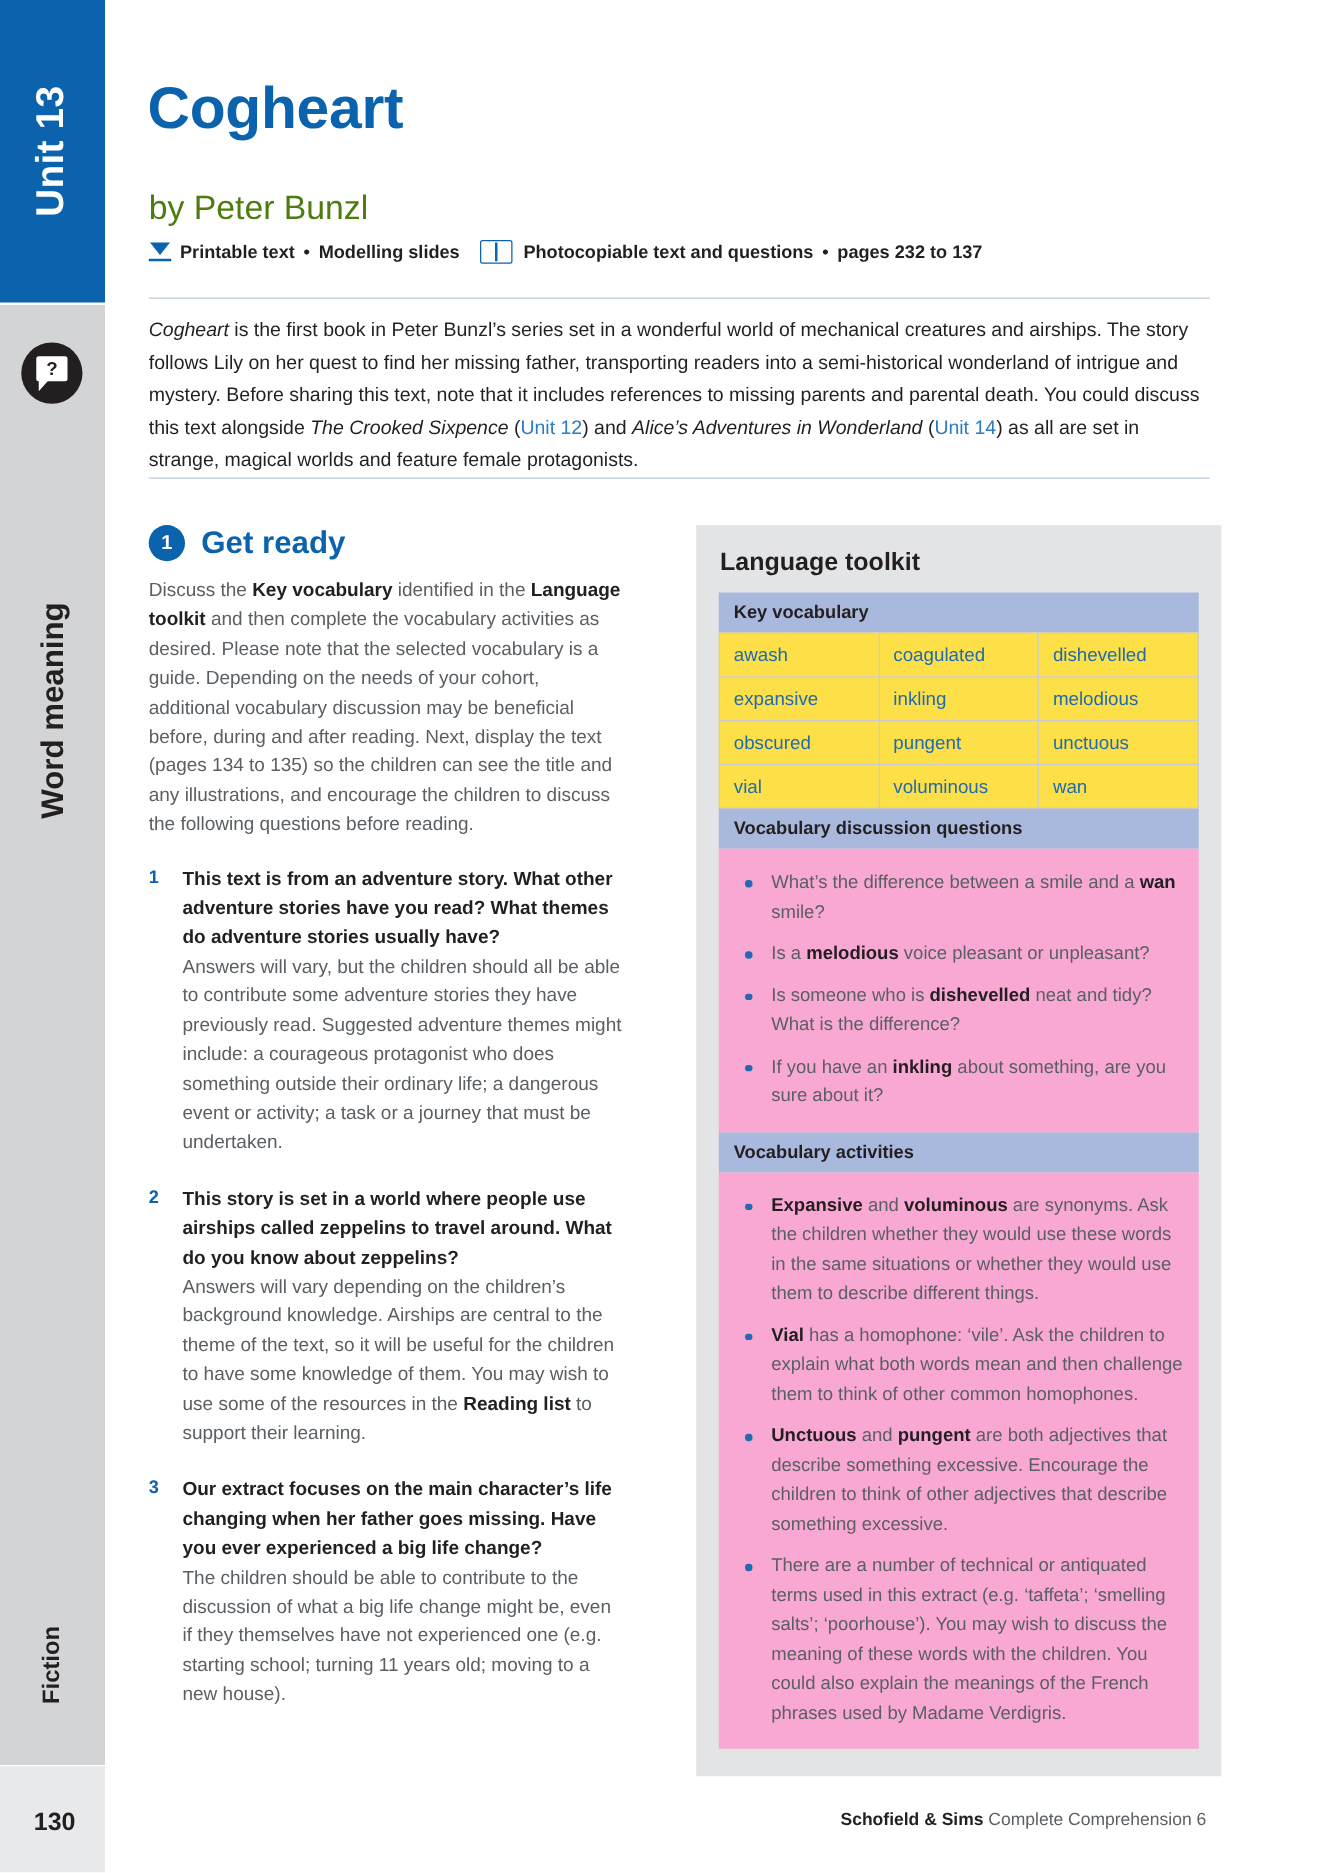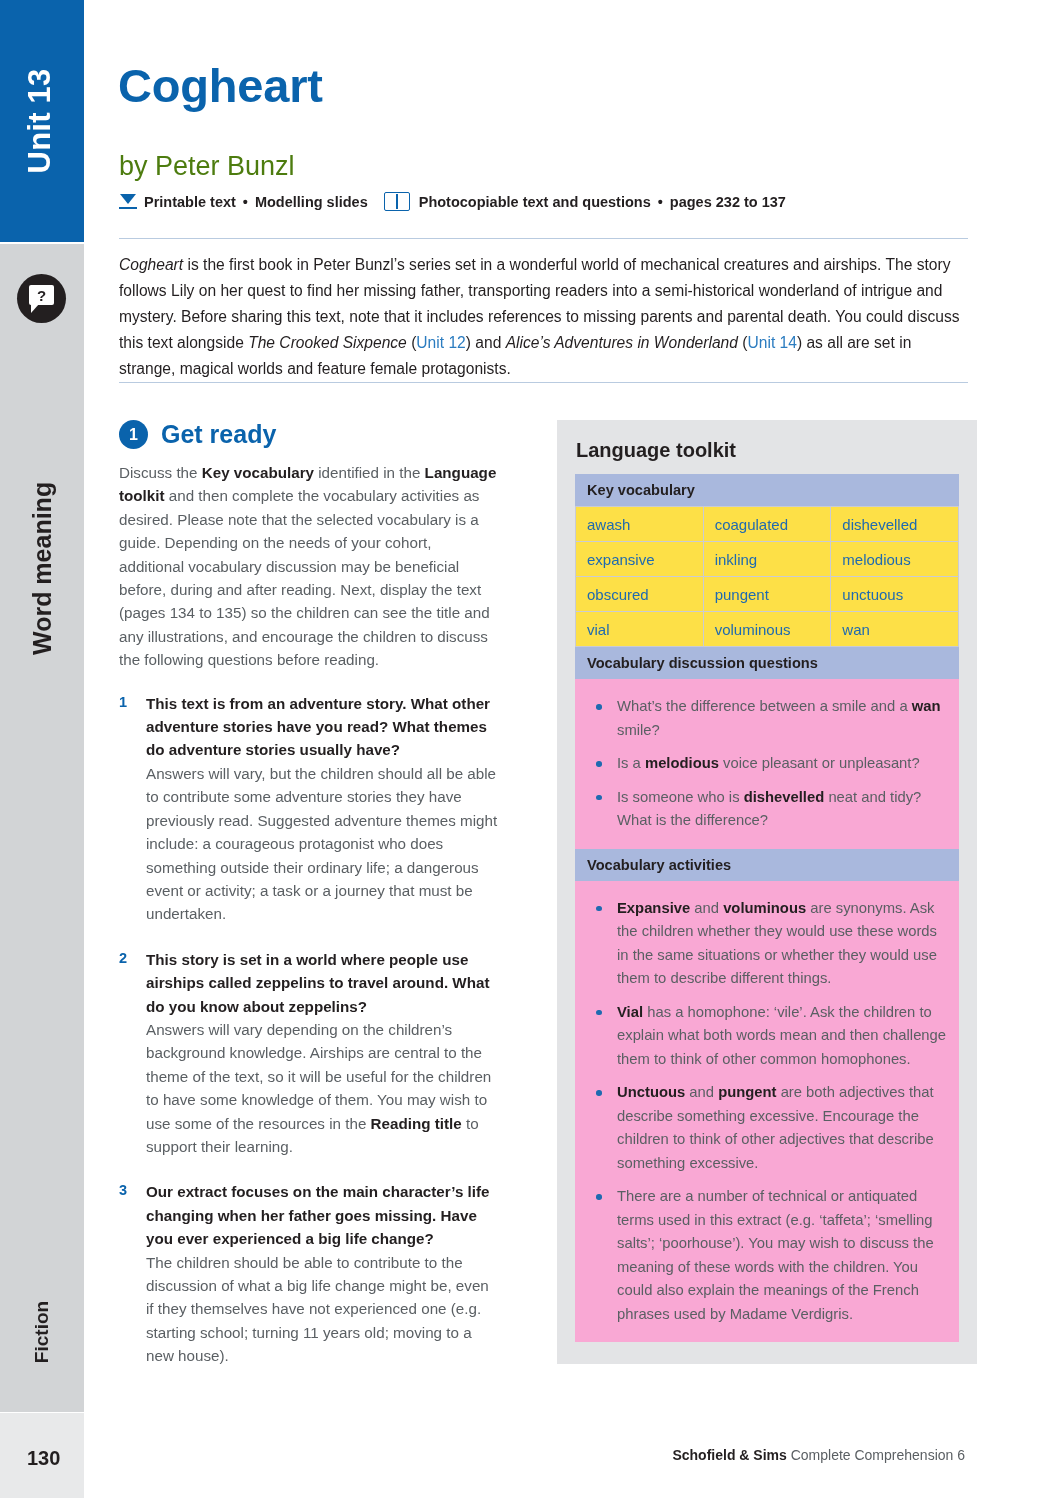--- a/index.html
+++ b/index.html
@@ -436,21 +436,21 @@
       <div class="qbody">
         <span class="qprompt">This text is from an adventure story. What other adventure stories have you read? What themes do adventure stories usually have?</span>
         <span>Answers will vary, but the children should all be able to contribute some adventure stories they have previously read. Suggested adventure themes might include: a courageous protagonist who does something outside their ordinary life; a dangerous event or activity; a task or a journey that must be undertaken.</span>
       </div>
     </div>
 
     <div class="qitem">
       <div class="qnum">2</div>
       <div class="qbody">
         <span class="qprompt">This story is set in a world where people use airships called zeppelins to travel around. What do you know about zeppelins?</span>
-        <span>Answers will vary depending on the children’s background knowledge. Airships are central to the theme of the text, so it will be useful for the children to have some knowledge of them. You may wish to use some of the resources in the </span><b>Reading title</b><span> to support their learning.</span>
+        <span>Answers will vary depending on the children’s background knowledge. Airships are central to the theme of the text, so it will be useful for the children to have some knowledge of them. You may wish to use some of the resources in the </span><b>Reading list</b><span> to support their learning.</span>
       </div>
     </div>
 
     <div class="qitem">
       <div class="qnum">3</div>
       <div class="qbody">
         <span class="qprompt">Our extract focuses on the main character’s life changing when her father goes missing. Have you ever experienced a big life change?</span>
         <span>The children should be able to contribute to the discussion of what a big life change might be, even if they themselves have not experienced one (e.g. starting school; turning 11 years old; moving to a new house).</span>
       </div>
     </div>
@@ -485,20 +485,21 @@
       </tr>
     </tbody>
       </table>
 
     <div class="tk-band">Vocabulary discussion questions</div>
     <div class="tk-white">
       <ul class="tk-list">
         <li><span>What’s the difference between a smile and a </span><b>wan</b><span> smile?</span></li>
         <li><span>Is a </span><b>melodious</b><span> voice pleasant or unpleasant?</span></li>
         <li><span>Is someone who is </span><b>dishevelled</b><span> neat and tidy? What is the difference?</span></li>
+        <li><span>If you have an </span><b>inkling</b><span> about something, are you sure about it?</span></li>
       </ul>
     </div>
 
     <div class="tk-band">Vocabulary activities</div>
     <div class="tk-white">
       <ul class="tk-list">
         <li><b>Expansive</b><span> and </span><b>voluminous</b><span> are synonyms. Ask the children whether they would use these words in the same situations or whether they would use them to describe different things.</span></li>
         <li><b>Vial</b><span> has a homophone: ‘vile’. Ask the children to explain what both words mean and then challenge them to think of other common homophones.</span></li>
         <li><b>Unctuous</b><span> and </span><b>pungent</b><span> are both adjectives that describe something excessive. Encourage the children to think of other adjectives that describe something excessive.</span></li>
         <li><span>There are a number of technical or antiquated terms used in this extract (e.g. ‘taffeta’; ‘smelling salts’; ‘poorhouse’). You may wish to discuss the meaning of these words with the children. You could also explain the meanings of the French phrases used by Madame Verdigris.</span></li>

